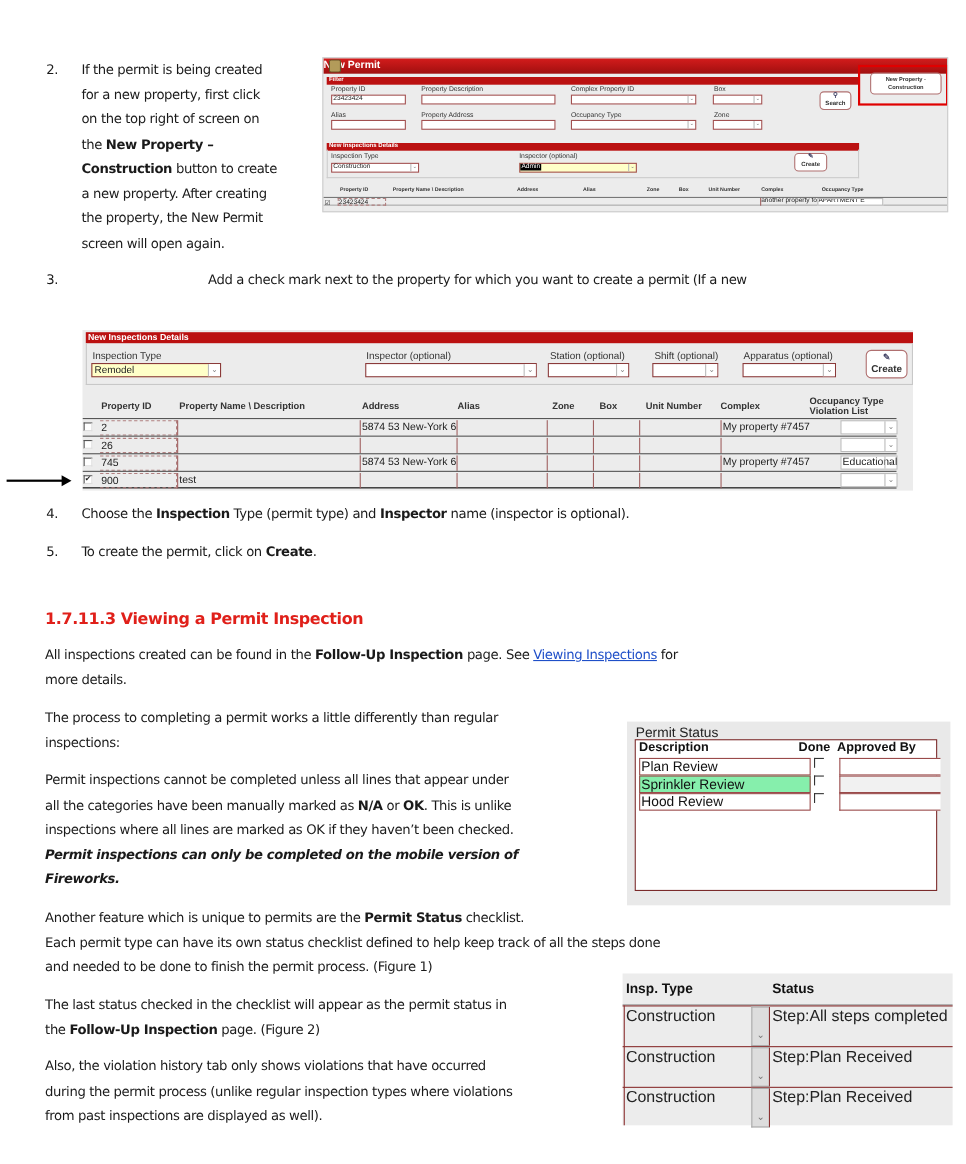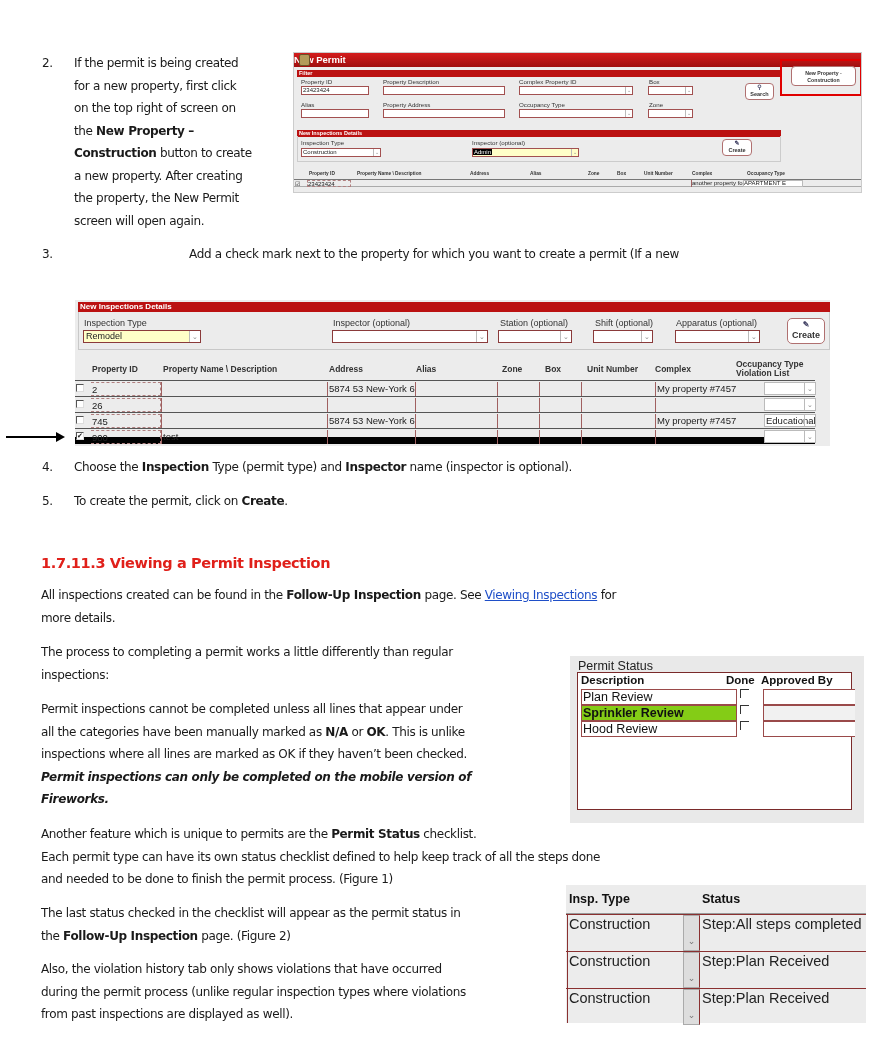--- a/index.html
+++ b/index.html
@@ -28,21 +28,21 @@
   .il { position: absolute; left: 75px; top: 300px; width: 755px; height: 146px; background: #ececec; font-family: "Liberation Sans", sans-serif; font-size: 9.5px; color: #222; overflow: hidden; }
   .il-sec { position: absolute; left: 3px; top: 2px; width: 752px; height: 10px; background: #bb1111; color: #fff; font-weight: bold; font-size: 8px; line-height: 10px; padding-left: 2px; }
   .il-panel { position: absolute; left: 3px; top: 12px; width: 752px; height: 38px; border: 1px solid #c8c8c8; border-top: none; }
   .il-label { position: absolute; font-size: 9px; color: #333; white-space: nowrap; }
   .il-select { position: absolute; height: 13px; background: #fff; border: 1px solid #8a3a3a; font-size: 9px; line-height: 11px; padding-left: 2px; }
   .il-select .dd { position: absolute; right: 0; top: 0; width: 11px; height: 11px; border-left: 1px solid #bbb; font-size: 7px; line-height: 11px; text-align: center; color: #888; background: #fff; }
   .il-btn { position: absolute; left: 712px; top: 18px; width: 38px; height: 26px; background: #fff; border: 1px solid #b07070; border-radius: 5px; font-weight: bold; font-size: 9px; text-align: center; color: #333; }
   .il-colh { position: absolute; font-size: 8.5px; font-weight: bold; color: #333; white-space: nowrap; line-height: 9px; }
   .il-rows { position: absolute; left: 0; top: 80px; width: 740px; }
   .il-row { position: relative; height: 16px; border-top: 1px solid #555; }
-  .il-row:last-child { border-bottom: 7px solid #000000; }
+  .il-row:last-child { border-bottom: 1px solid #000000; }
   .il-cell { position: absolute; top: 1px; height: 14px; font-size: 9.5px; line-height: 13px; padding-left: 1px; white-space: nowrap; overflow: hidden; border-left: 1px solid #a06060; }
   .il-cell.nob { border-left: none; }
   .il-id { border: 1px dashed #b08080; }
   .il-chk { position: absolute; left: 1px; top: 3px; width: 8px; height: 8px; border: 1px solid #555; border-right-color: #ddd; border-bottom-color: #ddd; background: #fff; font-size: 7px; line-height: 6px; text-align: center; }
   .il-occ { position: absolute; left: 689px; top: 1px; width: 52px; height: 13px; background: #fff; border: 1px solid #bbb; font-size: 9.5px; line-height: 11px; padding-left: 1px; }
   .il-occ .dd { position: absolute; right: 0; top: 0; width: 11px; height: 11px; border-left: 1px solid #bbb; font-size: 7px; line-height: 11px; text-align: center; color: #888; }
 
   
   .arrow-line { position: absolute; left: 6px; top: 436px; width: 52px; height: 1.5px; background: #000; }
   .arrow-head { position: absolute; left: 56px; top: 432px; width: 0; height: 0; border-top: 5px solid transparent; border-bottom: 5px solid transparent; border-left: 9px solid #000; }
@@ -308,21 +308,21 @@
   <div class="ps-box">
     <span class="ps-head" style="left:3px;">Description</span>
     <span class="ps-head" style="left:148px;">Done</span>
     <span class="ps-head" style="left:183px;">Approved By</span>
     <div class="ps-row" style="top:16px;">
       <div class="ps-desc">Plan Review</div>
       <div class="ps-chk"></div>
       <div class="ps-appr"></div>
     </div>
     <div class="ps-row" style="top:32px;">
-      <div class="ps-desc" style="background:#84cc16;font-weight:bold;">Sprinkler Review</div>
+      <div class="ps-desc" style="background:#86efac;">Sprinkler Review</div>
       <div class="ps-chk"></div>
       <div class="ps-appr" style="background:#f1f1f1;"></div>
     </div>
     <div class="ps-row" style="top:48px;">
       <div class="ps-desc">Hood Review</div>
       <div class="ps-chk"></div>
       <div class="ps-appr"></div>
     </div>
   </div>
 </div>

